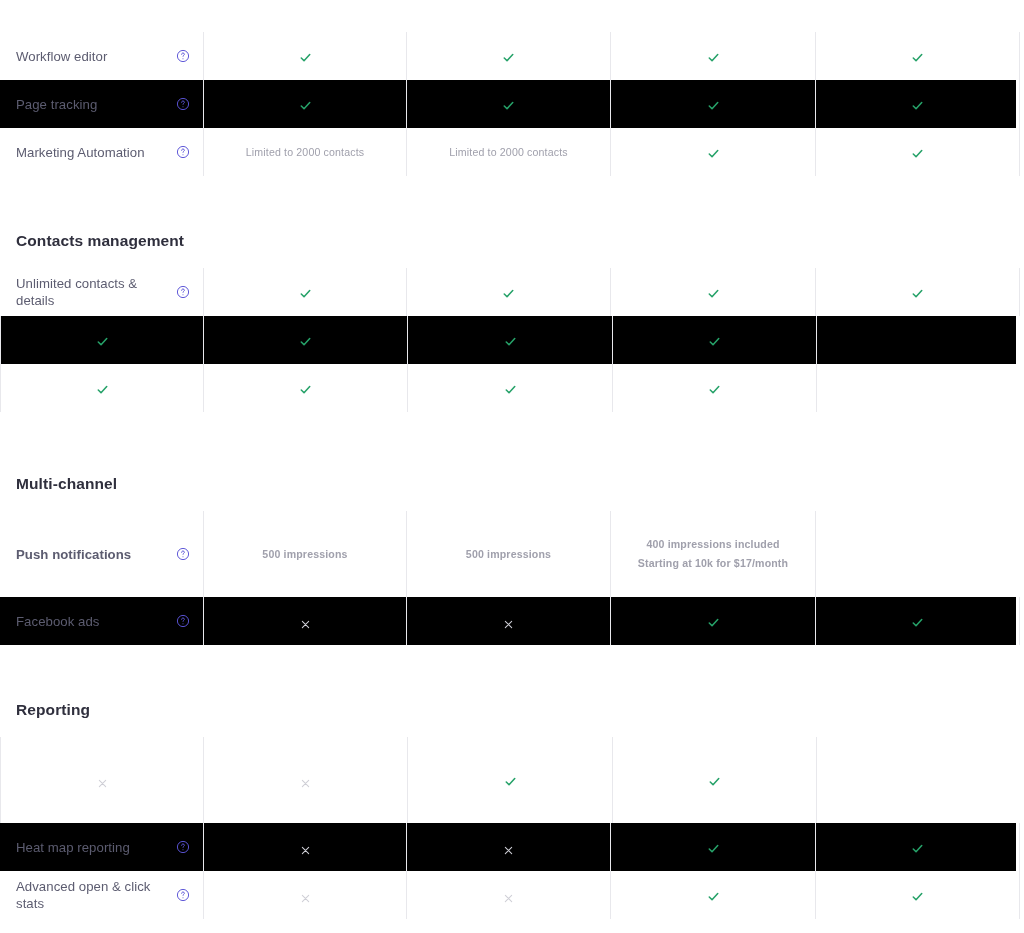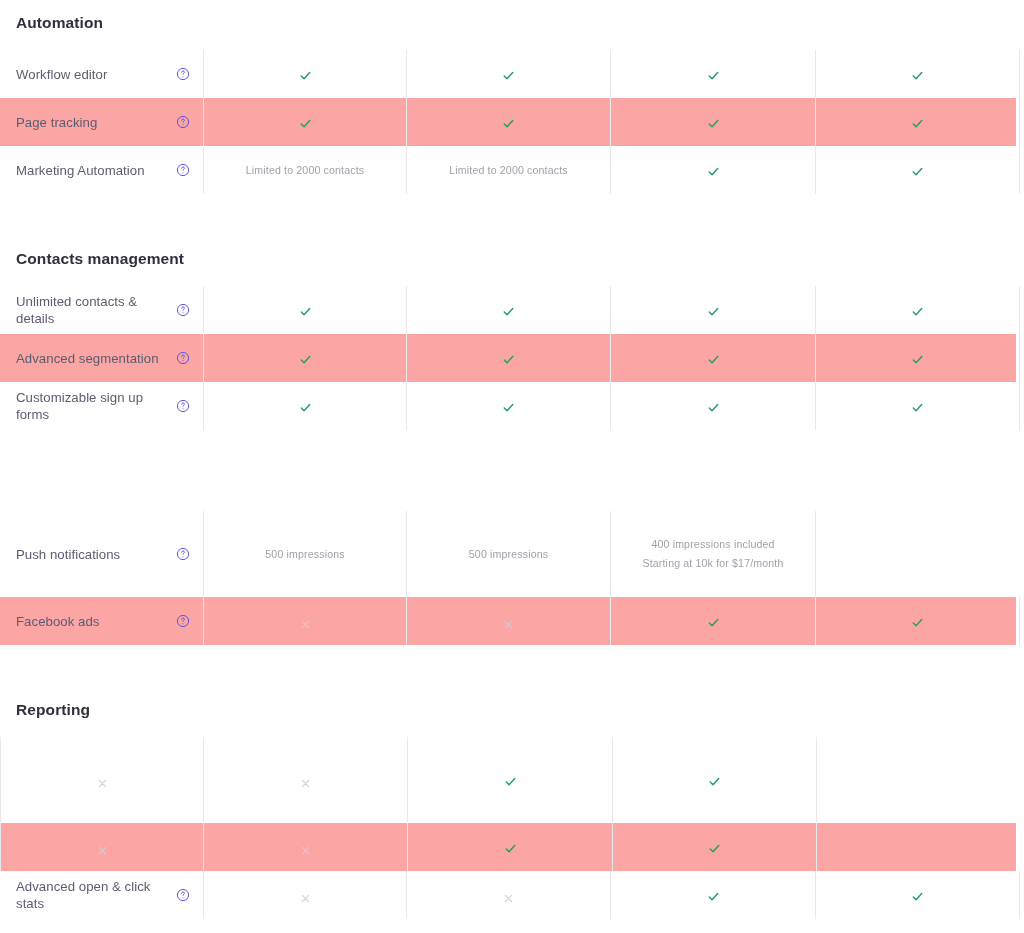--- a/index.html
+++ b/index.html
@@ -34,21 +34,21 @@
     width: 1016px;
   }
   .frow {
     position: relative;
     display: flex;
     align-items: stretch;
     min-height: 48px;
     background: #ffffff;
   }
   .frow.striped {
-    background: #fca5a5;
+    background: #000000;
   }
 
   .label-cell {
     width: 203px;
     box-sizing: border-box;
     padding: 0 0 0 16px;
     display: flex;
     align-items: center;
     justify-content: space-between;
     flex: 0 0 203px;
@@ -115,21 +115,20 @@
   .gap-lg  { height: 56px; }
   .gap-xl  { height: 63px; }
   .lead-top { height: 14px; }
 </style>
 </head>
 <body>
 
 <div id="root">
     <div class="lead-top"></div>
     <div class="section">
-      <div class="section-title">Automation</div>
       <div class="gap-sm"></div>
       <div class="feature-table">
         <div class="frow">
           <div class="label-cell">
             <span class="label-text">Workflow editor</span>
             <span class="help-icon">
               <svg viewBox="0 0 16 16" width="14" height="14" fill="none" stroke="#5b53d6" stroke-width="1.1">
                 <circle cx="8" cy="8" r="6.4"></circle>
                 <path d="M6.4 6.1c0-0.9 0.75-1.55 1.6-1.55 0.85 0 1.6 0.6 1.6 1.45 0 1.05-1.6 1.25-1.6 2.35" stroke-linecap="round"></path>
                 <circle cx="8" cy="11.1" r="0.62" fill="#5b53d6" stroke="none"></circle>
@@ -254,30 +253,20 @@
               </svg></span>
           </div>
           <div class="val-cell c4">
             <span class="tick"><svg viewBox="0 0 16 16" width="13" height="13" fill="none" stroke="#26a269" stroke-width="1.9" stroke-linecap="round" stroke-linejoin="round">
                 <path d="M2.8 8.6 L6.2 12 L13.2 4.3"></path>
               </svg></span>
           </div>
           <div class="edge"></div>
         </div>
         <div class="frow striped">
-          <div class="label-cell">
-            <span class="label-text">Advanced segmentation</span>
-            <span class="help-icon">
-              <svg viewBox="0 0 16 16" width="14" height="14" fill="none" stroke="#5b53d6" stroke-width="1.1">
-                <circle cx="8" cy="8" r="6.4"></circle>
-                <path d="M6.4 6.1c0-0.9 0.75-1.55 1.6-1.55 0.85 0 1.6 0.6 1.6 1.45 0 1.05-1.6 1.25-1.6 2.35" stroke-linecap="round"></path>
-                <circle cx="8" cy="11.1" r="0.62" fill="#5b53d6" stroke="none"></circle>
-              </svg>
-            </span>
-          </div>
           <div class="val-cell c1">
             <span class="tick"><svg viewBox="0 0 16 16" width="13" height="13" fill="none" stroke="#26a269" stroke-width="1.9" stroke-linecap="round" stroke-linejoin="round">
                 <path d="M2.8 8.6 L6.2 12 L13.2 4.3"></path>
               </svg></span>
           </div>
           <div class="val-cell c2">
             <span class="tick"><svg viewBox="0 0 16 16" width="13" height="13" fill="none" stroke="#26a269" stroke-width="1.9" stroke-linecap="round" stroke-linejoin="round">
                 <path d="M2.8 8.6 L6.2 12 L13.2 4.3"></path>
               </svg></span>
           </div>
@@ -287,30 +276,20 @@
               </svg></span>
           </div>
           <div class="val-cell c4">
             <span class="tick"><svg viewBox="0 0 16 16" width="13" height="13" fill="none" stroke="#26a269" stroke-width="1.9" stroke-linecap="round" stroke-linejoin="round">
                 <path d="M2.8 8.6 L6.2 12 L13.2 4.3"></path>
               </svg></span>
           </div>
           <div class="edge"></div>
         </div>
         <div class="frow">
-          <div class="label-cell">
-            <span class="label-text">Customizable sign up forms</span>
-            <span class="help-icon">
-              <svg viewBox="0 0 16 16" width="14" height="14" fill="none" stroke="#5b53d6" stroke-width="1.1">
-                <circle cx="8" cy="8" r="6.4"></circle>
-                <path d="M6.4 6.1c0-0.9 0.75-1.55 1.6-1.55 0.85 0 1.6 0.6 1.6 1.45 0 1.05-1.6 1.25-1.6 2.35" stroke-linecap="round"></path>
-                <circle cx="8" cy="11.1" r="0.62" fill="#5b53d6" stroke="none"></circle>
-              </svg>
-            </span>
-          </div>
           <div class="val-cell c1">
             <span class="tick"><svg viewBox="0 0 16 16" width="13" height="13" fill="none" stroke="#26a269" stroke-width="1.9" stroke-linecap="round" stroke-linejoin="round">
                 <path d="M2.8 8.6 L6.2 12 L13.2 4.3"></path>
               </svg></span>
           </div>
           <div class="val-cell c2">
             <span class="tick"><svg viewBox="0 0 16 16" width="13" height="13" fill="none" stroke="#26a269" stroke-width="1.9" stroke-linecap="round" stroke-linejoin="round">
                 <path d="M2.8 8.6 L6.2 12 L13.2 4.3"></path>
               </svg></span>
           </div>
@@ -323,23 +302,24 @@
             <span class="tick"><svg viewBox="0 0 16 16" width="13" height="13" fill="none" stroke="#26a269" stroke-width="1.9" stroke-linecap="round" stroke-linejoin="round">
                 <path d="M2.8 8.6 L6.2 12 L13.2 4.3"></path>
               </svg></span>
           </div>
           <div class="edge"></div>
         </div>
       </div>
     </div>
     <div class="gap-xl"></div>
     <div class="section">
+      <div class="section-title">Multi-channel</div>
       <div class="gap-sm"></div>
       <div class="feature-table">
-        <div class="frow" style="min-height: 86px;">
+        <div class="frow" style="min-height: 86px; font-weight: bold;">
           <div class="label-cell">
             <span class="label-text">Push notifications</span>
             <span class="help-icon">
               <svg viewBox="0 0 16 16" width="14" height="14" fill="none" stroke="#5b53d6" stroke-width="1.1">
                 <circle cx="8" cy="8" r="6.4"></circle>
                 <path d="M6.4 6.1c0-0.9 0.75-1.55 1.6-1.55 0.85 0 1.6 0.6 1.6 1.45 0 1.05-1.6 1.25-1.6 2.35" stroke-linecap="round"></path>
                 <circle cx="8" cy="11.1" r="0.62" fill="#5b53d6" stroke="none"></circle>
               </svg>
             </span>
           </div>
@@ -412,20 +392,30 @@
               </svg></span>
           </div>
           <div class="val-cell c4">
             <span class="tick"><svg viewBox="0 0 16 16" width="13" height="13" fill="none" stroke="#26a269" stroke-width="1.9" stroke-linecap="round" stroke-linejoin="round">
                 <path d="M2.8 8.6 L6.2 12 L13.2 4.3"></path>
               </svg></span>
           </div>
           <div class="edge"></div>
         </div>
         <div class="frow striped">
+          <div class="label-cell">
+            <span class="label-text">Heat map reporting</span>
+            <span class="help-icon">
+              <svg viewBox="0 0 16 16" width="14" height="14" fill="none" stroke="#5b53d6" stroke-width="1.1">
+                <circle cx="8" cy="8" r="6.4"></circle>
+                <path d="M6.4 6.1c0-0.9 0.75-1.55 1.6-1.55 0.85 0 1.6 0.6 1.6 1.45 0 1.05-1.6 1.25-1.6 2.35" stroke-linecap="round"></path>
+                <circle cx="8" cy="11.1" r="0.62" fill="#5b53d6" stroke="none"></circle>
+              </svg>
+            </span>
+          </div>
           <div class="val-cell c1">
             <span class="cross"><svg viewBox="0 0 16 16" width="11" height="11" fill="none" stroke="#cfcfd6" stroke-width="1.5" stroke-linecap="round">
                 <path d="M3.4 3.4 L12.6 12.6 M12.6 3.4 L3.4 12.6"></path>
               </svg></span>
           </div>
           <div class="val-cell c2">
             <span class="cross"><svg viewBox="0 0 16 16" width="11" height="11" fill="none" stroke="#cfcfd6" stroke-width="1.5" stroke-linecap="round">
                 <path d="M3.4 3.4 L12.6 12.6 M12.6 3.4 L3.4 12.6"></path>
               </svg></span>
           </div>

